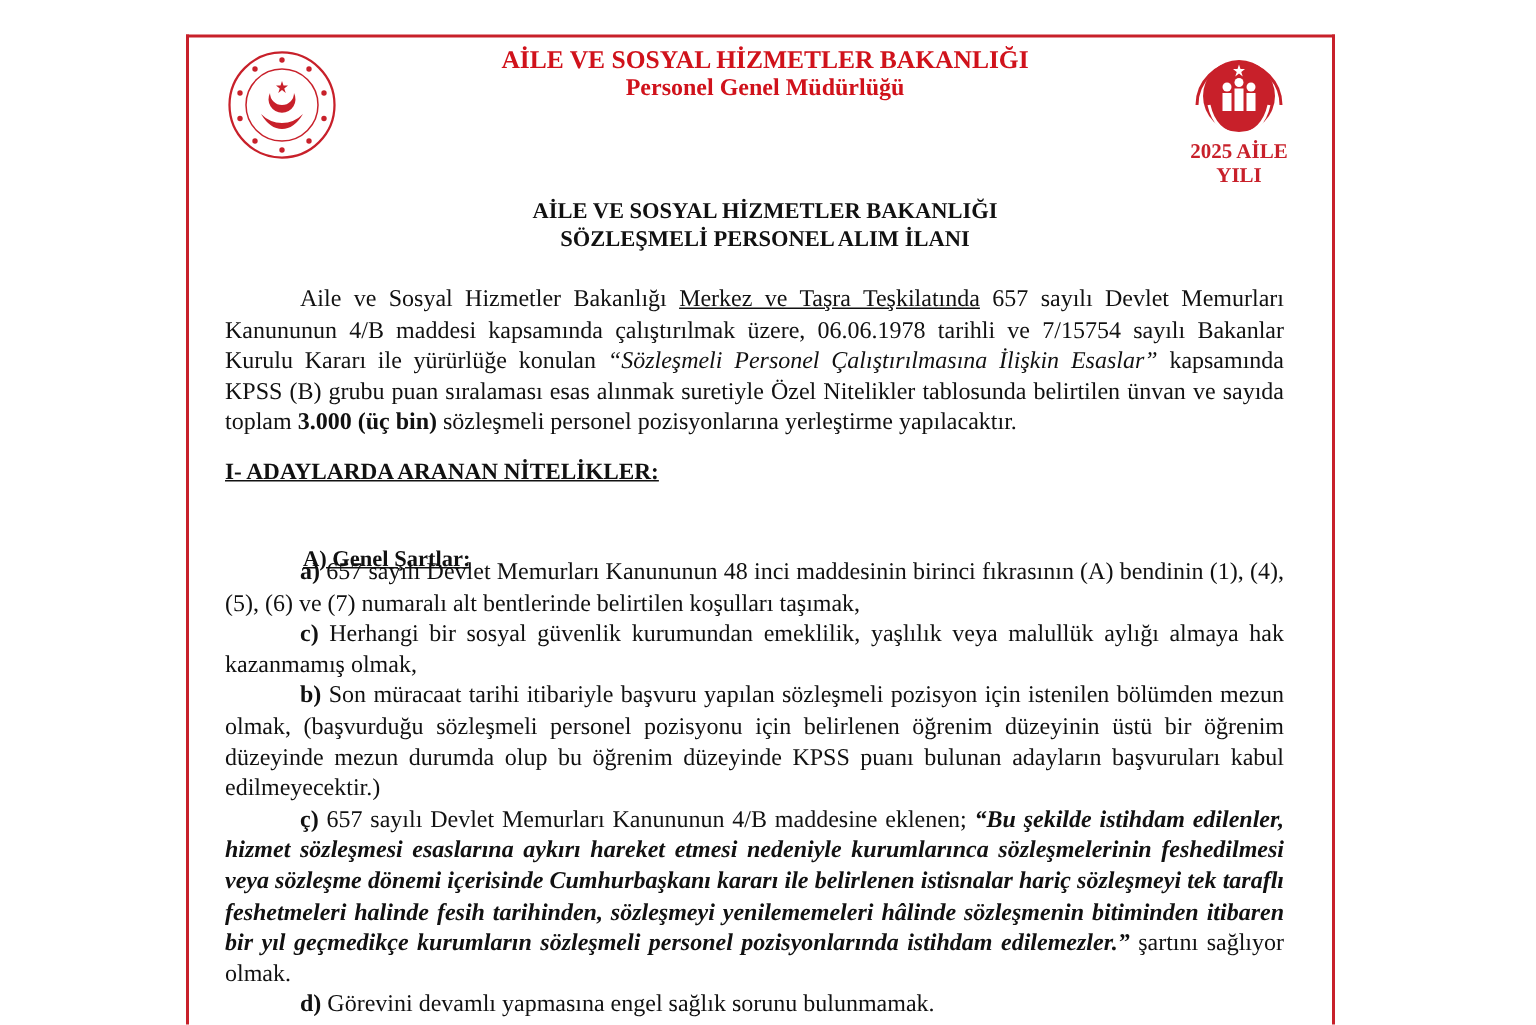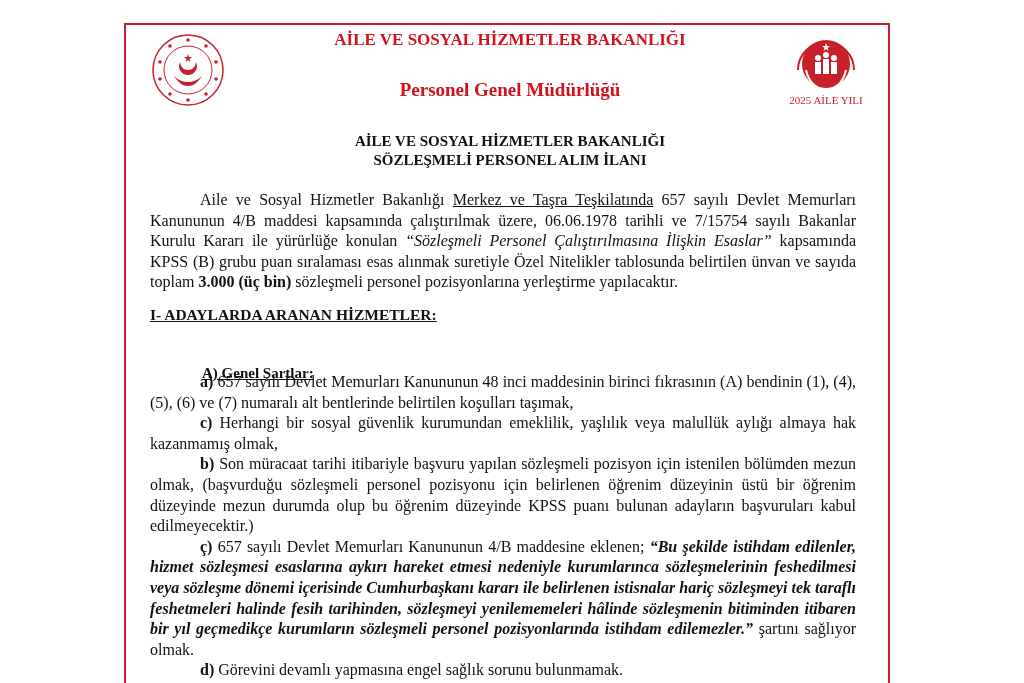--- a/index.html
+++ b/index.html
@@ -1,24 +1,24 @@
 <!DOCTYPE html>
 <html><head>
 <meta charset="utf-8">
 <style>
   html, body { margin: 0; padding: 0; background: #ffffff; }
   body { width: 1024px; height: 683px; overflow: hidden; position: relative; font-family: "Liberation Serif", serif; color: #111; }
   .frame { position: absolute; left: 124px; top: 23px; width: 766px; height: 700px; border: 2px solid #c8202a; border-bottom: none; box-sizing: border-box; }
   .logo-left { position: absolute; left: 150px; top: 32px; width: 76px; height: 76px; }
   .logo-right { position: absolute; left: 786px; top: 30px; width: 80px; height: 80px; }
-  .logo-right-cap { position: absolute; left: 780px; top: 94px; width: 92px; text-align: center; font-size: 11px; font-weight: normal; color: #c8202a; }
+  .logo-right-cap { position: absolute; left: 780px; top: 94px; width: 92px; text-align: center; font-size: 14px; font-weight: bold; color: #c8202a; }
   .header { position: absolute; left: 250px; top: 30px; width: 520px; text-align: center; color: #d0121b; font-weight: bold; line-height: 19px; }
   .header .tc { font-size: 17px; }
   .header .min { font-size: 17px; }
-  .header .dept { font-size: 19px; margin-top: 31px; }
+  .header .dept { font-size: 16px; }
   .doc-title { position: absolute; left: 140px; top: 132px; width: 740px; text-align: center; font-weight: bold; font-size: 15px; line-height: 19px; }
   .body { position: absolute; left: 150px; width: 706px; font-size: 16px; line-height: 20.6px; text-align: justify; }
   .p1 { top: 190px; }
   .indent { text-indent: 50px; }
   u { text-decoration: underline; }
   .sec { position: absolute; left: 150px; top: 306px; font-weight: bold; font-size: 15.5px; text-decoration: underline; }
   .subsec { position: absolute; left: 202px; top: 365px; font-weight: bold; font-size: 15px; text-decoration: underline; }
   .p2 { top: 372px; }
   .it { font-style: italic; }
   .bi { font-weight: bold; font-style: italic; }
@@ -71,21 +71,21 @@
 </svg>
 <div class="logo-right-cap">2025 AİLE YILI</div>
 
 <div class="doc-title">
   <div>AİLE VE SOSYAL HİZMETLER BAKANLIĞI</div>
   <div>SÖZLEŞMELİ PERSONEL ALIM İLANI</div>
 </div>
 
 <div class="body p1 indent"><span>Aile ve Sosyal Hizmetler Bakanlığı </span><u>Merkez ve Taşra Teşkilatında</u><span> 657 sayılı Devlet Memurları Kanununun 4/B maddesi kapsamında çalıştırılmak üzere, 06.06.1978 tarihli ve 7/15754 sayılı Bakanlar Kurulu Kararı ile yürürlüğe konulan </span><span class="it">“Sözleşmeli Personel Çalıştırılmasına İlişkin Esaslar”</span><span> kapsamında KPSS (B) grubu puan sıralaması esas alınmak suretiyle Özel Nitelikler tablosunda belirtilen ünvan ve sayıda toplam </span><b>3.000 (üç bin)</b><span> sözleşmeli personel pozisyonlarına yerleştirme yapılacaktır.</span></div>
 
-<div class="sec">I- ADAYLARDA ARANAN HİZMETLER:</div>
+<div class="sec">I- ADAYLARDA ARANAN NİTELİKLER:</div>
 <div class="subsec">A) Genel Şartlar:</div>
 
 <div class="body p2">
   <div class="indent" style="text-indent:50px;"><span class="lbl">a)</span><span> 657 sayılı Devlet Memurları Kanununun 48 inci maddesinin birinci fıkrasının (A) bendinin (1), (4), (5), (6) ve (7) numaralı alt bentlerinde belirtilen koşulları taşımak,</span></div>
   <div class="indent"><span class="lbl">c)</span><span> Herhangi bir sosyal güvenlik kurumundan emeklilik, yaşlılık veya malullük aylığı almaya hak kazanmamış olmak,</span></div>
   <div class="indent"><span class="lbl">b)</span><span> Son müracaat tarihi itibariyle başvuru yapılan sözleşmeli pozisyon için istenilen bölümden mezun olmak, (başvurduğu sözleşmeli personel pozisyonu için belirlenen öğrenim düzeyinin üstü bir öğrenim düzeyinde mezun durumda olup bu öğrenim düzeyinde KPSS puanı bulunan adayların başvuruları kabul edilmeyecektir.)</span></div>
   <div class="indent"><span class="lbl">ç)</span><span> 657 sayılı Devlet Memurları Kanununun 4/B maddesine eklenen; </span><span class="bi">“Bu şekilde istihdam edilenler, hizmet sözleşmesi esaslarına aykırı hareket etmesi nedeniyle kurumlarınca sözleşmelerinin feshedilmesi veya sözleşme dönemi içerisinde Cumhurbaşkanı kararı ile belirlenen istisnalar hariç sözleşmeyi tek taraflı feshetmeleri halinde fesih tarihinden, sözleşmeyi yenilememeleri hâlinde sözleşmenin bitiminden itibaren bir yıl geçmedikçe kurumların sözleşmeli personel pozisyonlarında istihdam edilemezler.”</span><span> şartını sağlıyor olmak.</span></div>
   <div class="indent"><span class="lbl">d)</span><span> Görevini devamlı yapmasına engel sağlık sorunu bulunmamak.</span></div>
 </div>
 

